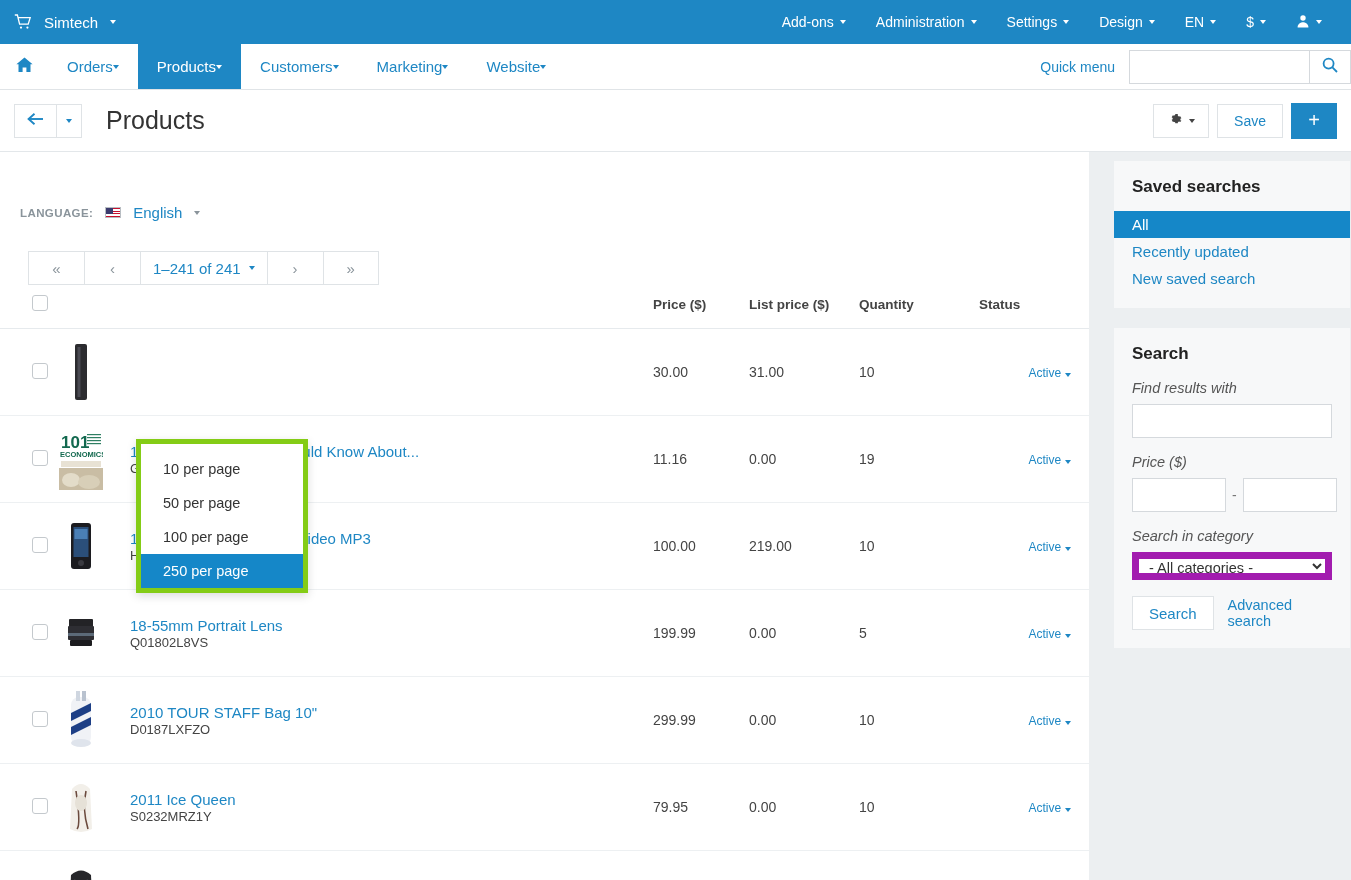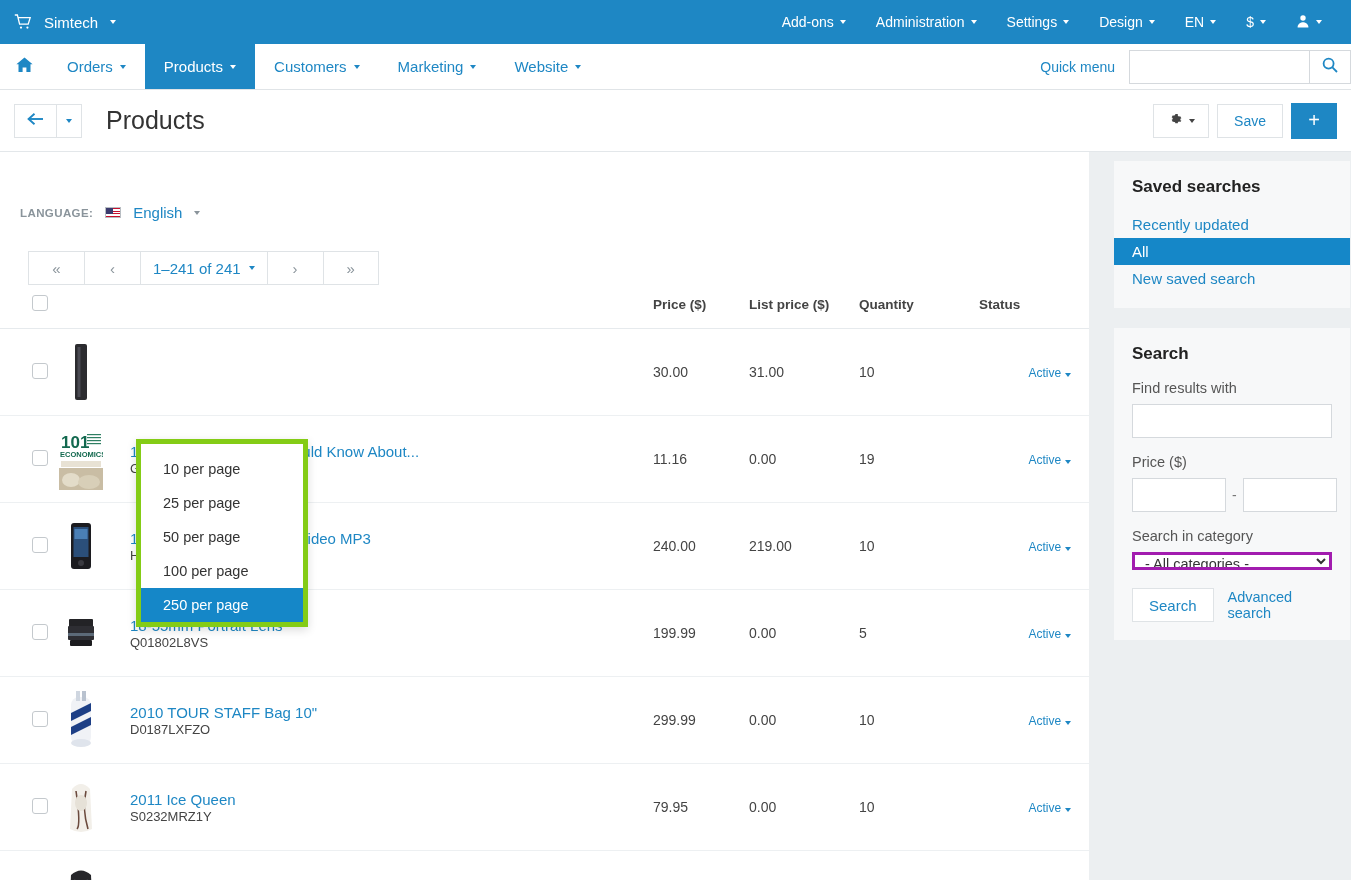--- a/index.html
+++ b/index.html
@@ -46,21 +46,21 @@
     display: flex;
     align-items: stretch;
     border-bottom: 1px solid #e0e4e7;
     position: relative;
   }
   .nav-home {
     display: flex; align-items: center; justify-content: center;
     width: 48px; color: #1e87c4; cursor: pointer; font-size: 16px;
   }
   .nav-item {
-    display: flex; align-items: center; gap: 7px;
+    display: flex; align-items: center; 
     padding: 0 19px;
     color: #1e87c4; font-size: 15px; cursor: pointer;
   }
   .nav-item.active { background: #1e87c4; color: #fff; }
   .nav-right { margin-left: auto; display: flex; align-items: center; padding-right: 0; }
   .quick-menu { color: #1e87c4; font-size: 14px; cursor: pointer; padding: 0 14px; }
   .search-wrap { display: flex; align-items: stretch; height: 34px; }
   .search-input {
     width: 180px; border: 1px solid #d5d9dd; border-right: none;
     padding: 0 8px; font-size: 14px; outline: none;
@@ -210,33 +210,33 @@
   }
   .card h3 {
     margin: 0 0 14px 0; padding: 0 18px;
     font-size: 17px; color: #222; font-weight: bold;
   }
   .ss-item {
     padding: 5px 18px; font-size: 15px; color: #1e87c4; cursor: pointer;
   }
   .ss-item.active { background: #1587c8; color: #fff; }
   .card.search-card { padding: 16px 18px 18px 18px; }
-  .fld-label { font-size: 14.5px; color: #555; margin: 0 0 8px 0; }
+  .fld-label { font-size: 14.5px; color: #555; margin: 0 0 8px 0; font-style: italic; }
   .txt {
     width: 100%; height: 34px; border: 1px solid #d5d9dd; background: #fff;
     padding: 0 8px; font-size: 14px; outline: none;
     font-family: "Liberation Sans", sans-serif;
   }
   .price-row { display: flex; align-items: center; gap: 6px; }
   .price-row .txt { width: 94px; }
   .dash { color: #777; }
   .mt { margin-top: 16px; }
   .sel-wrap { position: relative; }
   select.sel {
-    width: 100%; height: 18px; border: 3px solid #a21caf; background: #fff;
+    width: 100%; height: 28px; border: 7px solid #a21caf; background: #fff;
     padding: 0 6px; font-size: 14.5px; color: #333; outline: none;
     font-family: "Liberation Sans", sans-serif;
     appearance: auto;
   }
   .btn-row { display: flex; align-items: center; gap: 14px; margin-top: 16px; }
   .btn-search {
     background: #fff; border: 1px solid #dfe3e6; color: #1e87c4;
     height: 34px; padding: 0 16px; cursor: pointer; font-size: 15px;
     font-family: "Liberation Sans", sans-serif;
   }
@@ -481,21 +481,21 @@
                 <rect x="4.5" y="4" width="15" height="30" fill="#2b4f7a"></rect>
                 <rect x="5.5" y="6" width="13" height="10" fill="#4a7fb5"></rect>
                 <circle cx="12" cy="40" r="3" fill="#3a3a40"></circle>
               </svg>
             </span>
           </td>
           <td class="col-name">
             <span class="pname">16GB A Series Walkman Video MP3</span>
             <span class="pcode">H0148VPS1T</span>
           </td>
-          <td class="col-price">240.00</td>
+          <td class="col-price">100.00</td>
           <td class="col-list">219.00</td>
           <td class="col-qty">10</td>
           <td class="col-status">
             <span class="status-link">Active</span>
             <span class="caret-sm" style="color:#1e87c4"></span>
           </td>
         </tr>
 
         <tr>
           <td class="col-check">
@@ -605,36 +605,35 @@
             
             
           </td>
         </tr>
 
       </tbody>
     </table>
 
     <div class="dropdown">
       <div class="dd-item">10 per page</div>
-      <div class="dd-item">25 per page</div>
       <div class="dd-item">50 per page</div>
       <div class="dd-item">100 per page</div>
       <div class="dd-item selected">250 per page</div>
     </div>
 
   </div>
 
   <div class="gap"></div>
 
   <div class="side-panel">
 
     <div class="card">
       <h3>Saved searches</h3>
+      <div class="ss-item active">All</div>
       <div class="ss-item">Recently updated</div>
-      <div class="ss-item active">All</div>
       <div class="ss-item">New saved search</div>
     </div>
 
     <div class="card search-card">
       <h3 style="padding:0;margin-bottom:16px">Search</h3>
 
       <div class="fld-label">Find results with</div>
       <input class="txt" type="text" value="" style="">
 
       <div class="fld-label mt">Price ($)</div>

